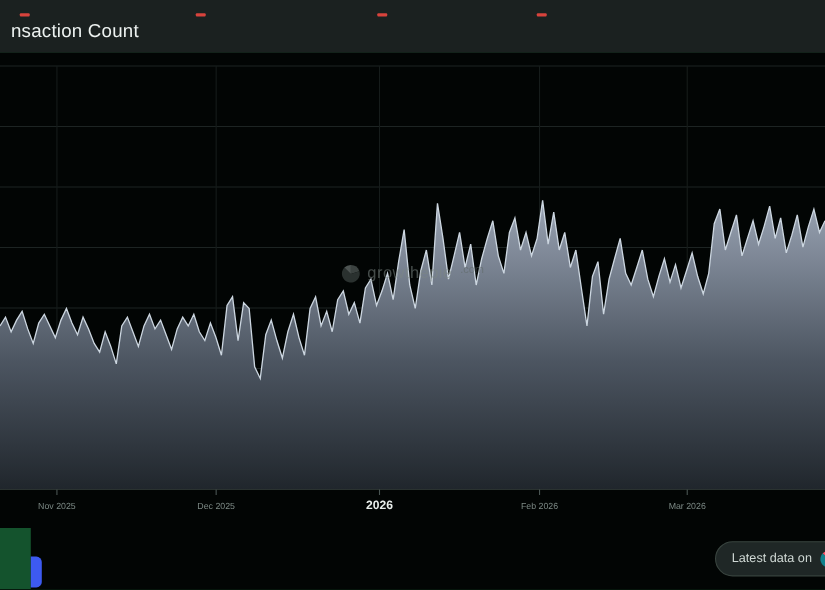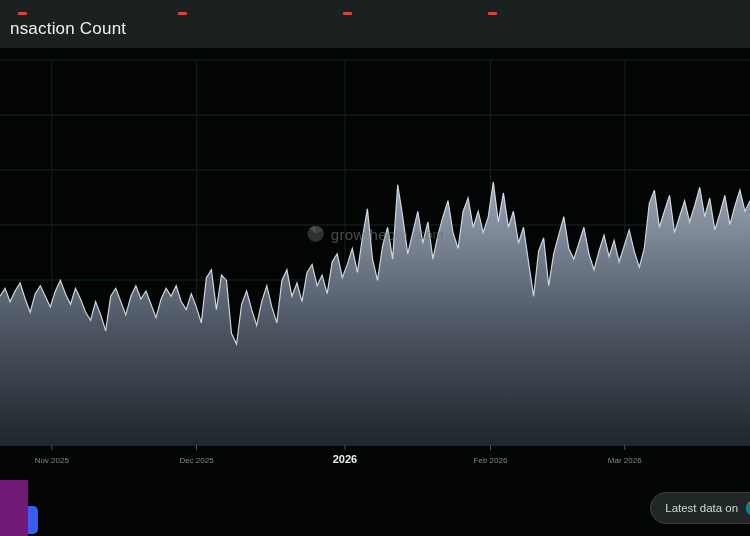--- a/index.html
+++ b/index.html
@@ -1,18 +1,18 @@
 <!DOCTYPE html>
 <html><head>
 <meta charset="utf-8">
 <style>
   html,body{margin:0;padding:0;background:#000;}
   .app{
     position:relative;width:750px;height:536px;overflow:hidden;
-    background:#701a75;
+    background:#14532d;
     font-family:"Liberation Sans",sans-serif;
     -webkit-font-smoothing:antialiased;
   }
   
   .topbar{
     position:absolute;top:0;left:0;width:750px;height:48px;
     background:#1b2120;
     display:flex;align-items:center;
   }
   .chart-title{
@@ -25,26 +25,26 @@
   }
   
   .chart-wrap{
     position:absolute;top:48px;left:0;width:750px;height:432px;
     background:#020504;
   }
   svg text{font-family:"Liberation Sans",sans-serif;}
   .tick-label{fill:#7d8a86;font-size:8px;}
   .tick-label-emph{fill:#e9efec;font-size:11px;font-weight:bold;}
   .watermark{
-    position:absolute;left:50%;top:177px;transform:translateX(-50%);
-    display:flex;align-items:center;gap:6px;
+    position:absolute;left:50%;top:192px;transform:translateX(-50%);
+    display:flex;align-items:flex-start;gap:6px;
     opacity:.55;pointer-events:none;
   }
   .watermark .wm-text{font-size:15px;color:#7c8784;letter-spacing:.4px;}
-  .watermark .wm-suffix{font-size:13px;color:#5c6663;margin-left:1px;}
+  .watermark .wm-suffix{font-size:10px;color:#5c6663;margin-left:1px;}
   
   .footer{
     position:absolute;left:0;bottom:0;width:750px;height:56px;
     background:#020504;
     margin-left:28px;
   }
   .latest-pill{
     position:absolute;right:-40px;bottom:12px;
     height:30px;padding:0 16px 0 14px;
     background:#1f2726;border:1px solid #39443f;border-radius:9999px;

